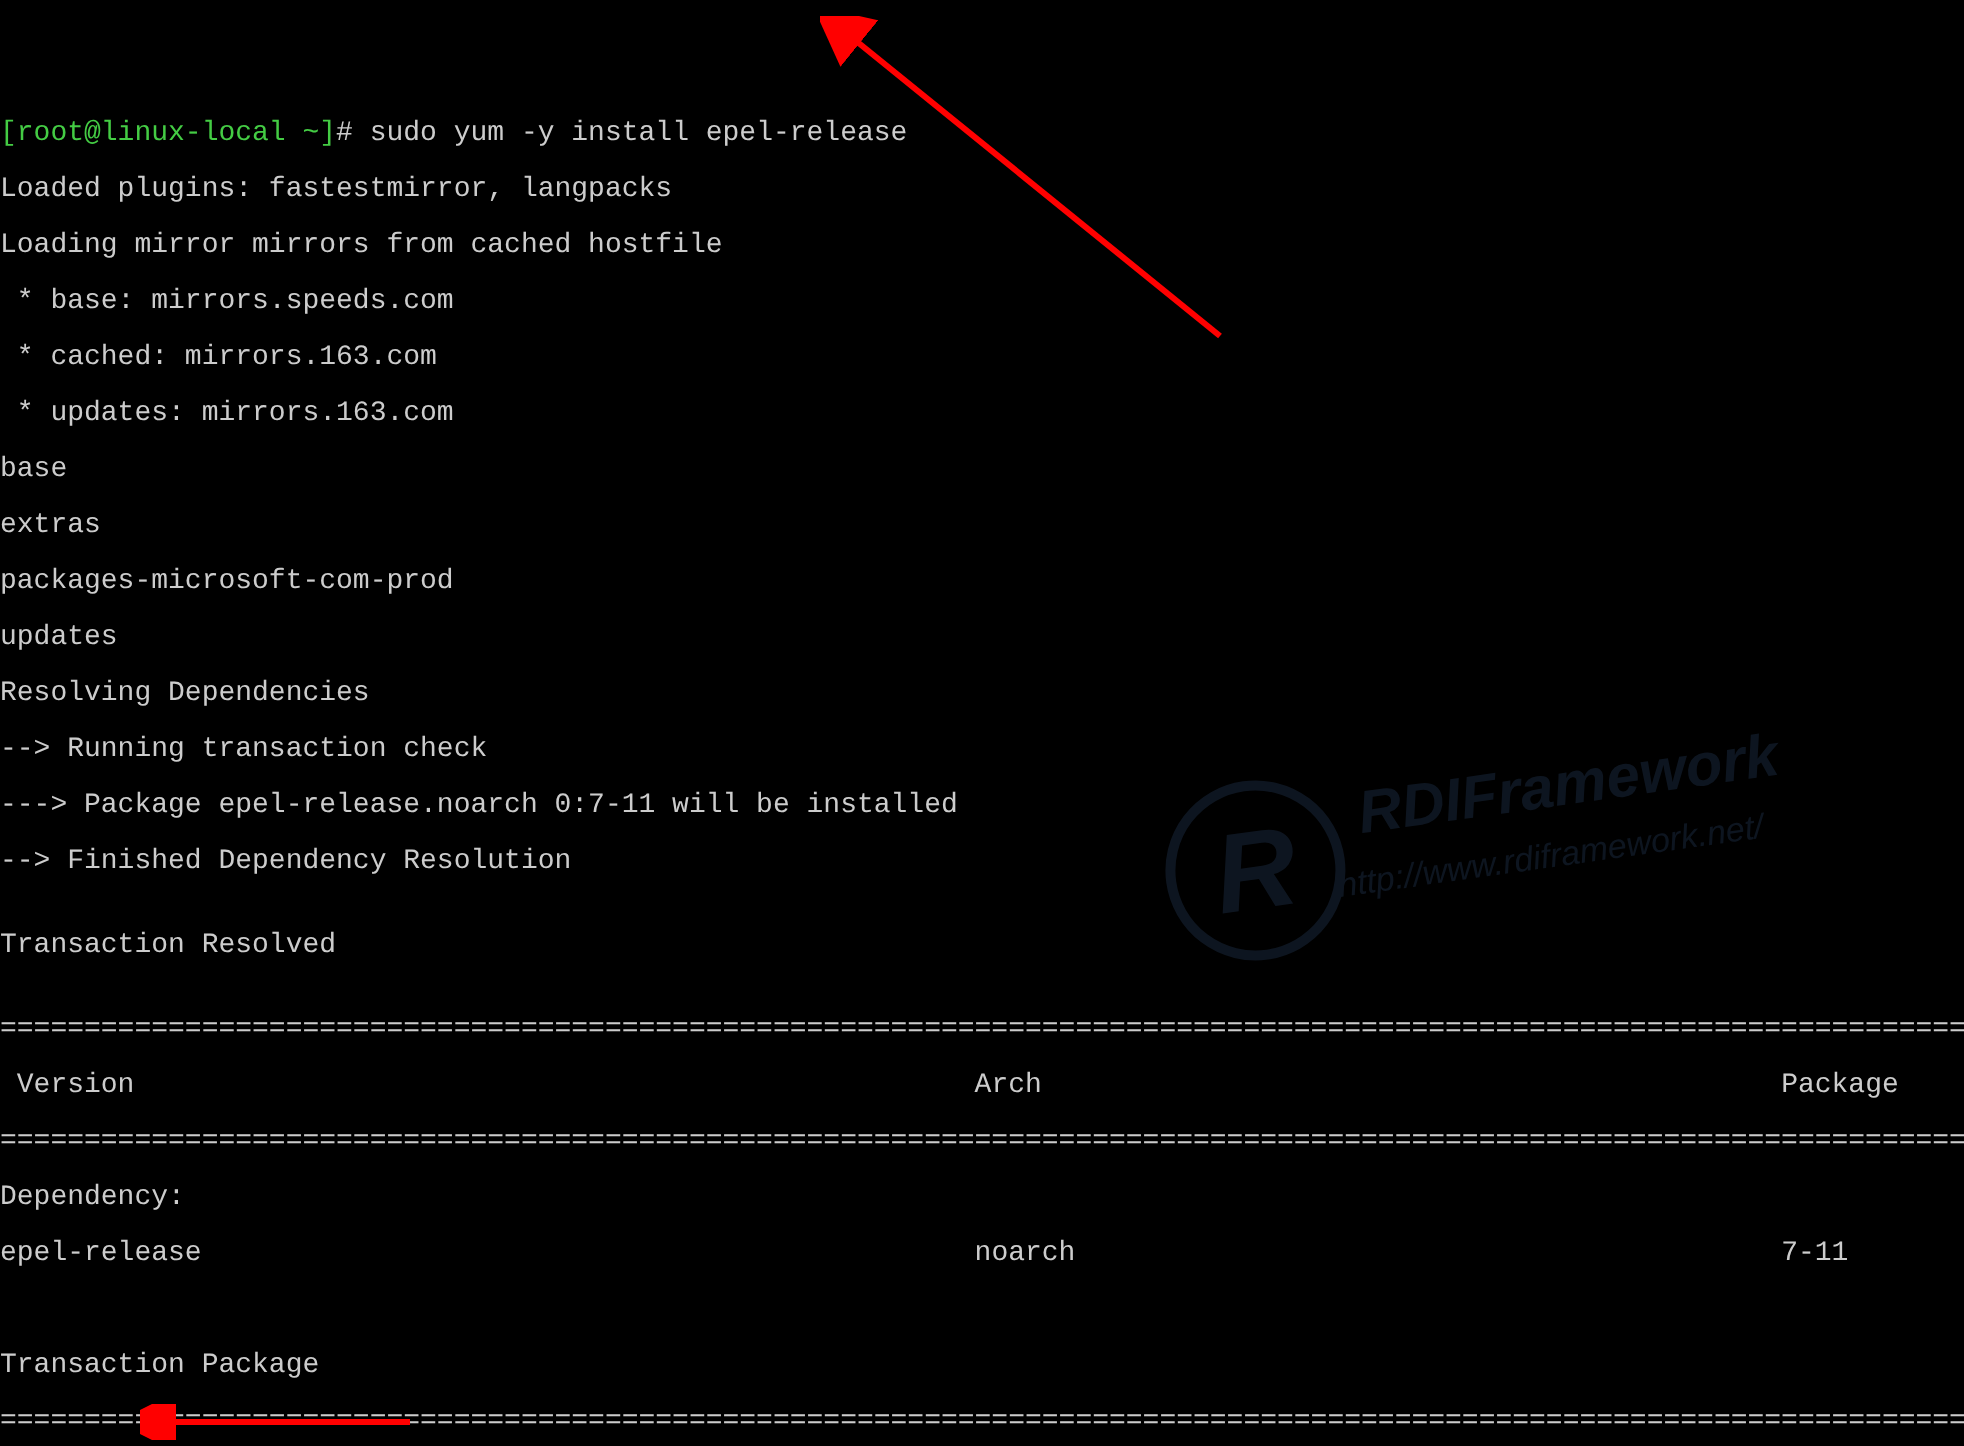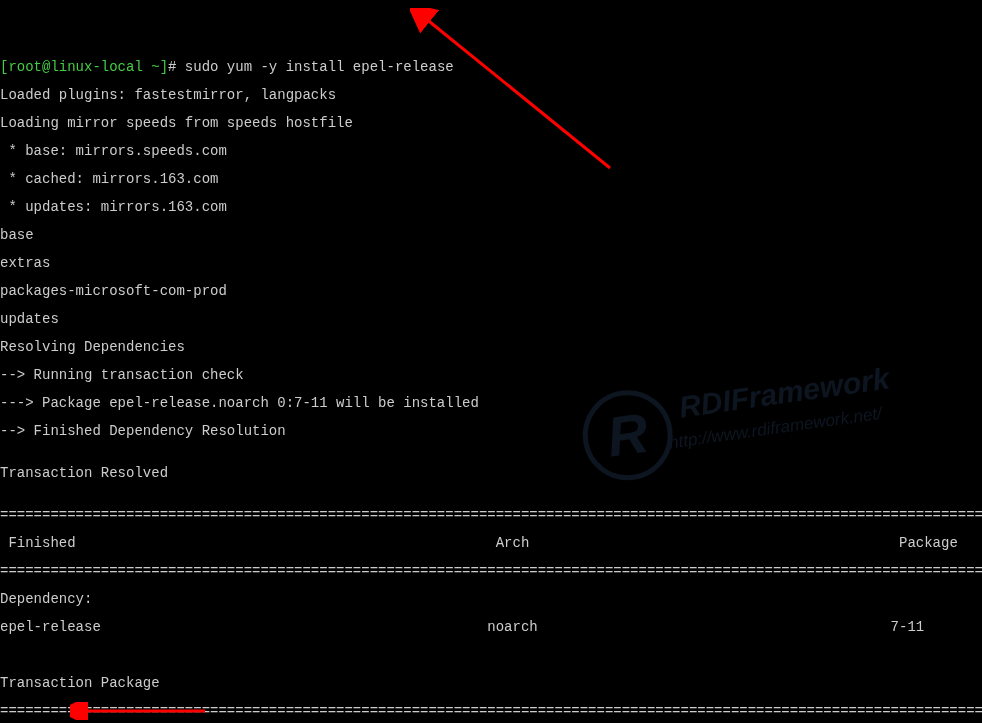--- a/index.html
+++ b/index.html
@@ -75,37 +75,37 @@
       pointer-events: none;
     }
   </style>
 </head>
 <body>
 
 
 
 <div class="line"><span class="prompt-user">[root@linux-local ~]</span><span>#</span> <span>sudo yum -y install epel-release</span></div>
 <div class="line">Loaded plugins: fastestmirror, langpacks</div>
-<div class="line">Loading mirror speeds from speeds hostfile</div>
+<div class="line">Loading mirror mirrors from cached hostfile</div>
 <div class="line"> * base: mirrors.speeds.com</div>
 <div class="line"> * cached: mirrors.163.com</div>
 <div class="line"> * updates: mirrors.163.com</div>
 <div class="line">base</div>
 <div class="line">extras</div>
 <div class="line">packages-microsoft-com-prod</div>
 <div class="line">updates</div>
 <div class="line">Resolving Dependencies</div>
 <div class="line">--&gt; Running transaction check</div>
 <div class="line">---&gt; Package epel-release.noarch 0:7-11 will be installed</div>
 <div class="line">--&gt; Finished Dependency Resolution</div>
 <div class="line"></div>
 <div class="line">Transaction Resolved</div>
 <div class="line"></div>
 <div class="line">==========================================================================================================================================</div>
-<div class="line"><span> Finished</span>                                                  <span>Arch</span>                                            <span>Package</span></div>
+<div class="line"><span> Version</span>                                                  <span>Arch</span>                                            <span>Package</span></div>
 <div class="line">==========================================================================================================================================</div>
 <div class="line">Dependency:</div>
 <div class="line"><span>epel-release</span>                                              <span>noarch</span>                                          <span>7-11</span></div>
 <div class="line"> </div>
 <div class="line">Transaction Package</div>
 <div class="line">==========================================================================================================================================</div>
 
 
 
 

